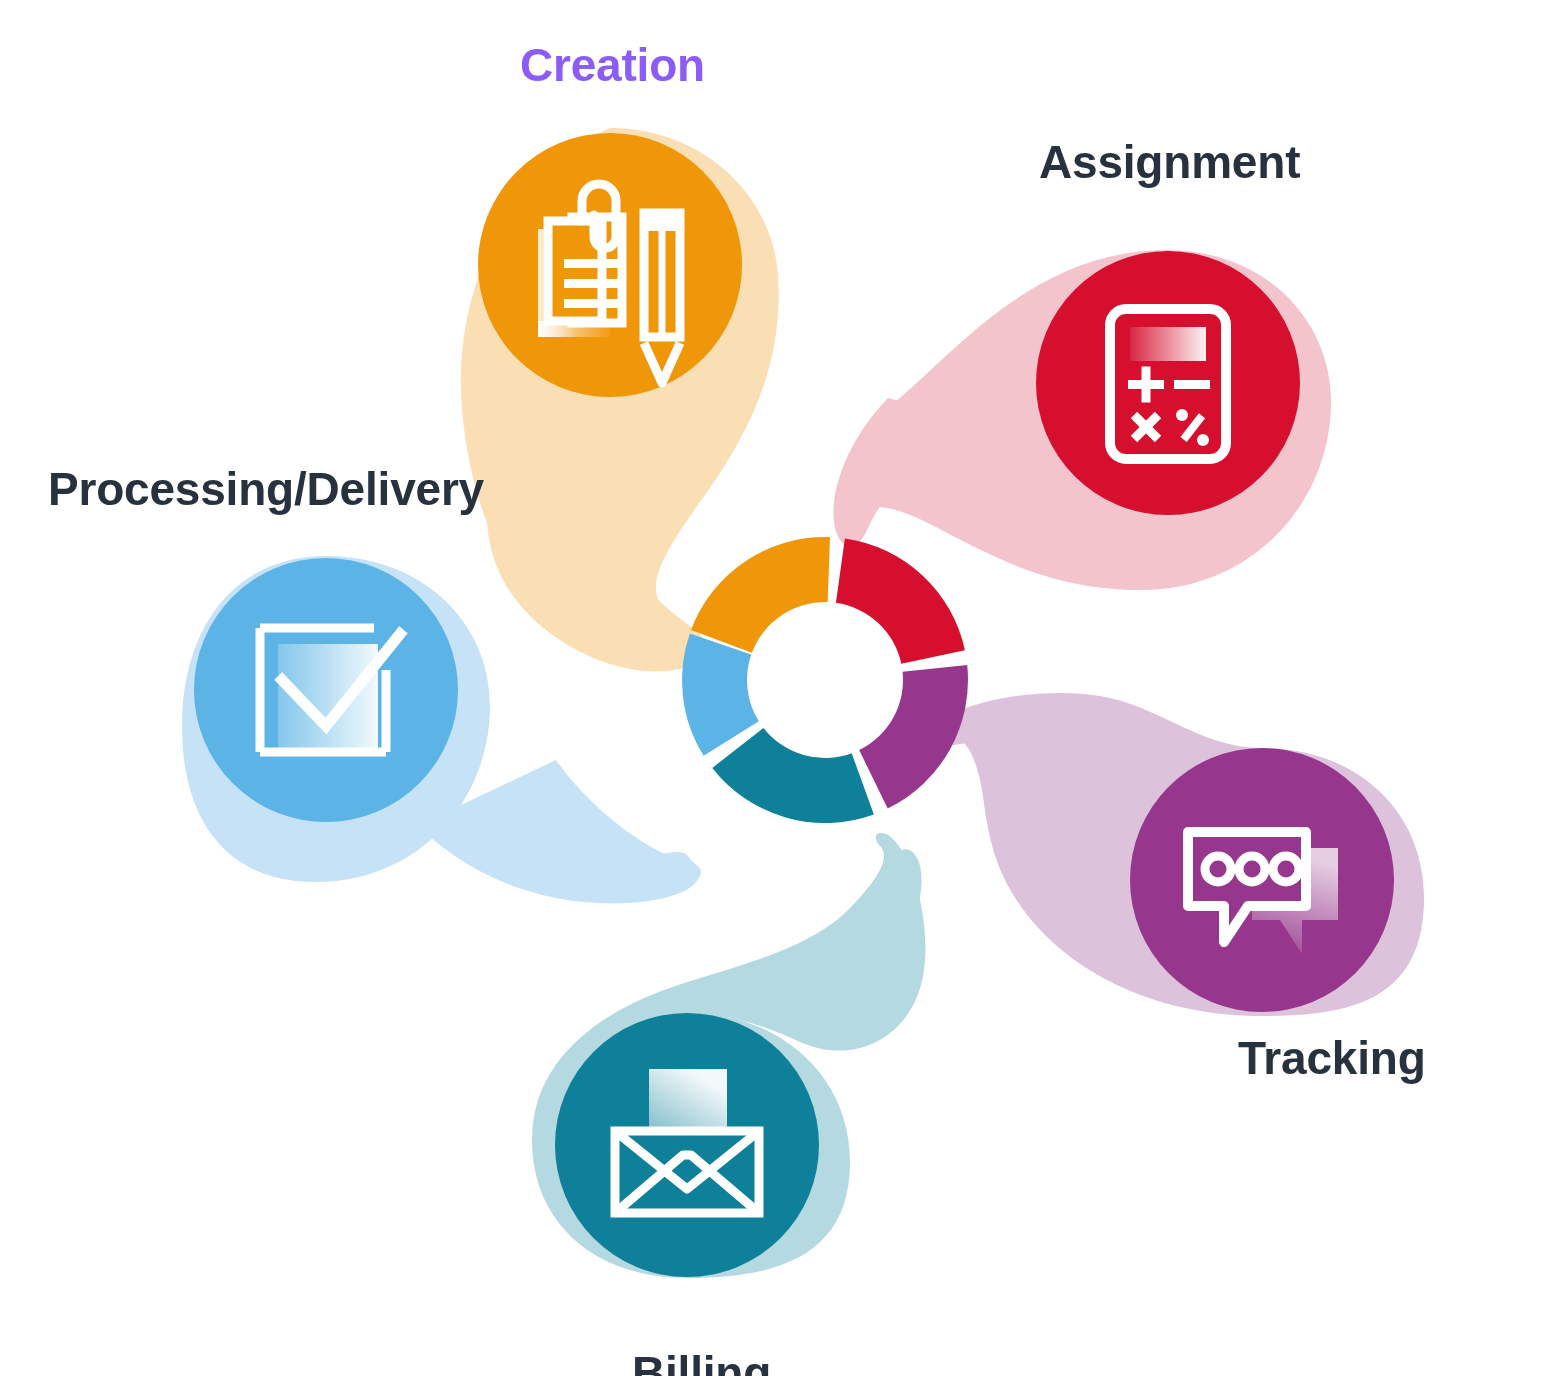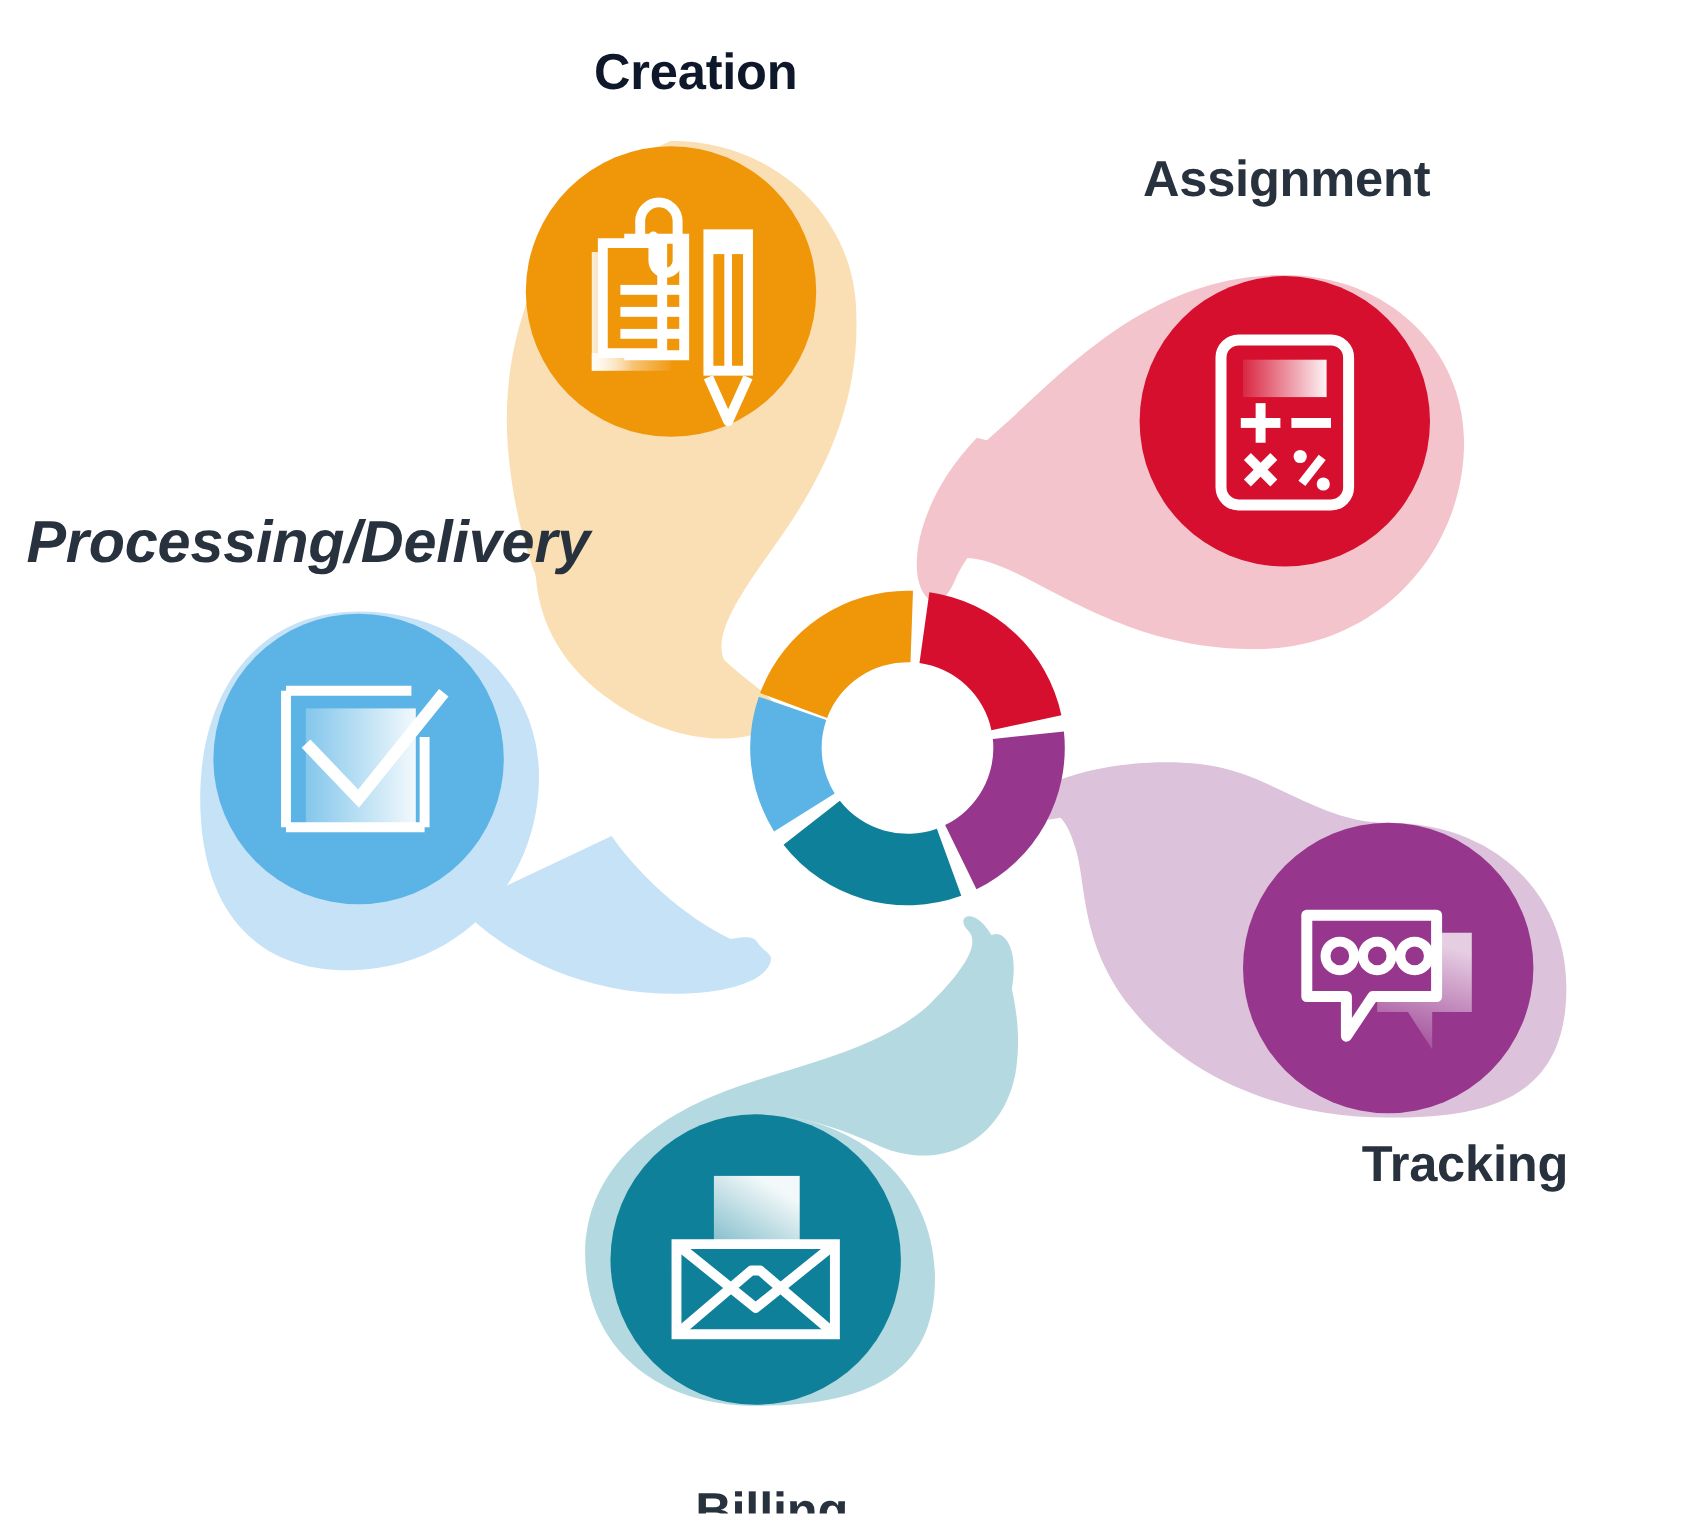--- a/index.html
+++ b/index.html
@@ -6,21 +6,21 @@
   body{width:1543px;height:1376px;position:relative;overflow:hidden;
        font-family:"Liberation Sans","DejaVu Sans",sans-serif;}
   #stage{position:absolute;inset:0;width:1543px;height:1376px;}
   svg.root{position:absolute;top:0;left:0;width:1543px;height:1376px;display:block;}
   .lbl{position:absolute;font-weight:bold;color:#28323E;white-space:nowrap;
        letter-spacing:-0.2px;line-height:1;}
   .lbl-creation{left:520px;top:42px;font-size:46px;}
   .lbl-assignment{left:1039px;top:139px;font-size:46px;}
   .lbl-tracking{left:1238px;top:1035px;font-size:46px;}
   .lbl-billing{left:632px;top:1305px;font-size:46px;}
-  .lbl-processing{left:24px;top:466px;font-size:54px;font-style:italic;}
+  .lbl-processing{left:48px;top:466px;font-size:46px;}
 </style>
 </head>
 <body style="background: rgb(255, 255, 255);">
 
 <div id="stage">
 
   <svg class="root" viewBox="0 0 1543 1376" xmlns="http://www.w3.org/2000/svg">
     <defs>
 
       <linearGradient id="gradCreation" x1="0" y1="0" x2="1" y2="0">
@@ -228,19 +228,19 @@
 
       <path fill="#0E8099" d="M 48.9 134.4 A 143 143 0 0 1 -112.7 87.9
                L -61.5 47.9 A 78 78 0 0 0 26.7 73.3 Z"></path>
 
       <path fill="#5BB4E5" d="M -121.3 75.8 A 143 143 0 0 1 -135.2 -46.6
                L -73.8 -25.4 A 78 78 0 0 0 -66.2 41.3 Z"></path>
     </g>
 
   </svg>
 
-  <div class="lbl lbl-creation" style="color: #0f172a; margin-left: 20px;">Creation</div>
+  <div class="lbl lbl-creation" style="color: #8b5cf6;">Creation</div>
   <div class="lbl lbl-assignment" style="color: rgb(40, 50, 62); text-align: right;">Assignment</div>
   <div class="lbl lbl-tracking" style="color: rgb(40, 50, 62);">Tracking</div>
   <div class="lbl lbl-billing" style="color: rgb(40, 50, 62); margin-top: 45px;">Billing</div>
   <div class="lbl lbl-processing" style="color: rgb(40, 50, 62);">Processing/Delivery</div>
 
 </div>
 
 </body></html>

